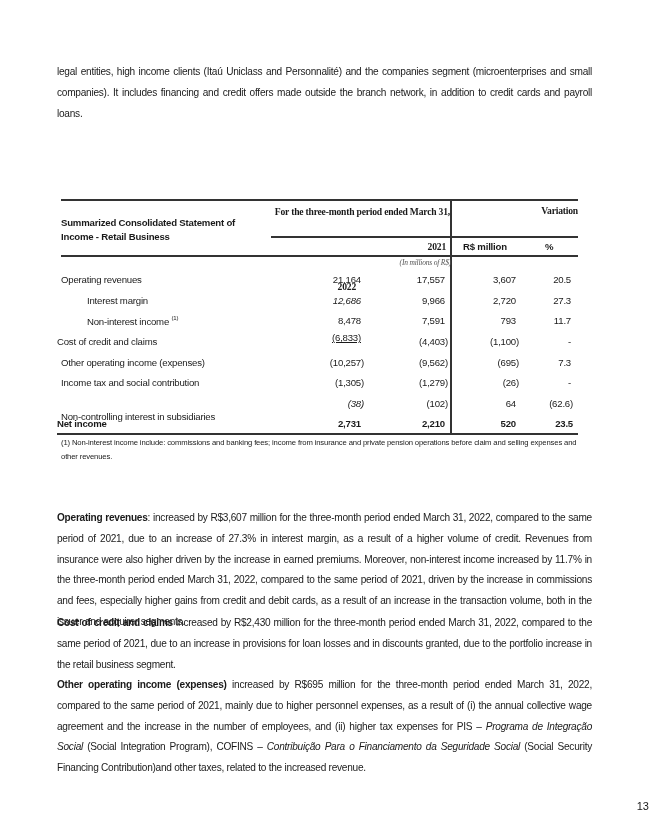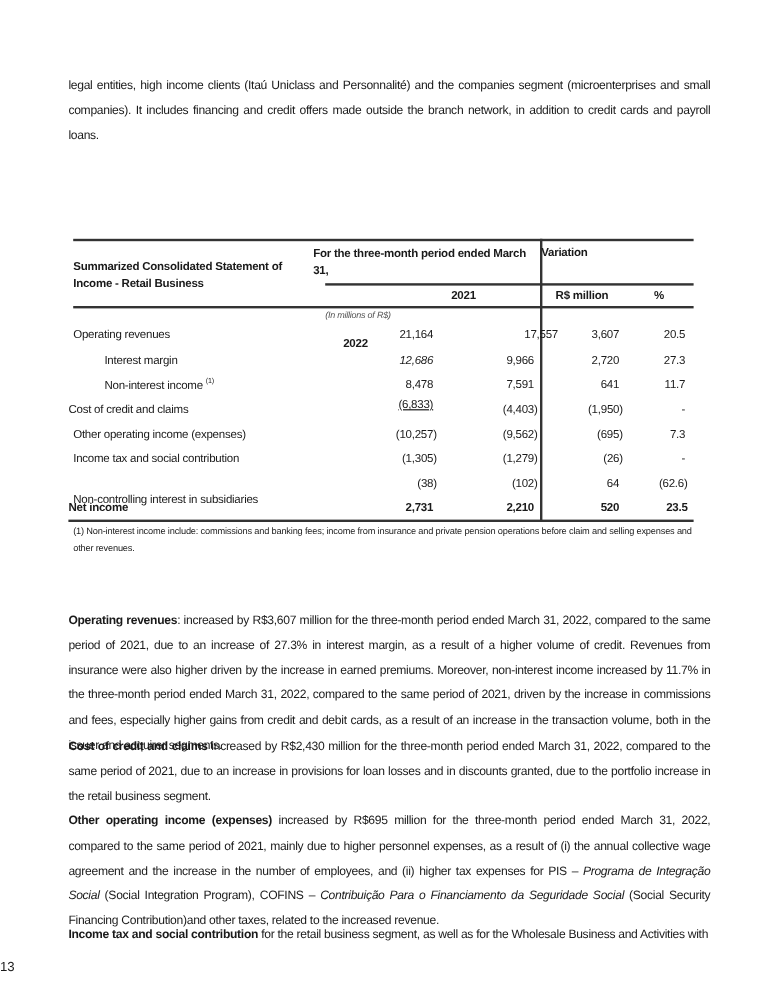--- a/index.html
+++ b/index.html
@@ -13,24 +13,24 @@
   .u { text-decoration: underline; font-weight: bold; }
   .i { font-style: italic; }
 
   
   .tbl { position: absolute; left: 61px; top: 199px; width: 517px; }
   .tbl .hl { position: absolute; height: 1.5px; background: #333; }
   .tbl .vl { position: absolute; width: 1.5px; background: #333; }
   .cell { position: absolute; font-size: 9.6px; white-space: nowrap; letter-spacing: -0.2px; }
   .hdr { font-weight: bold; font-size: 9.6px; }
   .num { text-align: right; }
-  .ctr { text-align: left; }
+  .ctr { text-align: right; font-family: Liberation Serif, serif; }
   .caption { font-style: italic; font-size: 7.5px; color: #555; }
   .footnote { position: absolute; left: 61px; width: 520px; font-size: 7.7px; line-height: 14px; letter-spacing: -0.15px; }
-  .pagenum { position: absolute; left: 0; width: 649px; top: 800px; text-align: left;
+  .pagenum { position: absolute; left: 0; width: 649px; top: 800px; text-align: right;
              font-size: 11px; font-family: "Liberation Sans", sans-serif; }
   sup { font-size: 6px; vertical-align: 5px; }
 </style>
 </head>
 <body>
 
 <div class="page">
 
   <p class="para" style="top:62px;margin:0;">legal entities, high income clients (Itaú Uniclass and Personnalité) and the companies segment (microenterprises and small companies). It includes financing and credit offers made outside the branch network, in addition to credit cards and payroll loans.</p>
 
@@ -49,62 +49,62 @@
     <div class="cell hdr ctr" style="left:315px;top:42px;width:70px;">2021</div>
     <div class="cell hdr" style="left:402px;top:42px;">R$ million</div>
     <div class="cell hdr" style="left:484px;top:42px;">%</div>
 
     <div class="hl" style="left:0;top:56px;width:517px;"></div>
     <div class="cell caption ctr" style="left:210px;top:59px;width:180px;">(In millions of R$)</div>
 
     <div>
       <div class="cell" style="left:0;top:75px;">Operating revenues</div>
       <div class="cell num" style="left:240px;top:75px;width:60px;">21,164</div>
-      <div class="cell num" style="left:340px;top:75px;width:64px;">17,557</div>
+      <div class="cell num" style="left:320px;top:75px;width:64px;">17,557</div>
       <div class="cell num" style="left:400px;top:75px;width:55px;">3,607</div>
       <div class="cell num" style="left:460px;top:75px;width:50px;">20.5</div>
     </div>
     <div>
       <div class="cell" style="left:26px;top:96px;">Interest margin</div>
       <div class="cell num" style="left:240px;top:96px;width:60px;font-style:italic;">12,686</div>
       <div class="cell num" style="left:320px;top:96px;width:64px;">9,966</div>
       <div class="cell num" style="left:400px;top:96px;width:55px;">2,720</div>
       <div class="cell num" style="left:460px;top:96px;width:50px;text-align:right;">27.3</div>
     </div>
     <div>
       <div class="cell" style="left:26px;top:116px;"><span>Non-interest income</span> <sup>(1)</sup></div>
       <div class="cell num" style="left:240px;top:116px;width:60px;">8,478</div>
       <div class="cell num" style="left:320px;top:116px;width:64px;">7,591</div>
-      <div class="cell num" style="left:400px;top:116px;width:55px;">641</div>
+      <div class="cell num" style="left:400px;top:116px;width:55px;">793</div>
       <div class="cell num" style="left:460px;top:116px;width:50px;">11.7</div>
     </div>
     <div>
       <div class="cell" style="left:-4px;top:137px;">Cost of credit and claims</div>
       <div class="cell num" style="left:240px;top:133px;width:60px;text-decoration:underline;">(6,833)</div>
       <div class="cell num" style="left:320px;top:137px;width:67px;">(4,403)</div>
-      <div class="cell num" style="left:400px;top:137px;width:58px;">(1,950)</div>
+      <div class="cell num" style="left:400px;top:137px;width:58px;">(1,100)</div>
       <div class="cell num" style="left:460px;top:137px;width:50px;">-</div>
     </div>
     <div>
       <div class="cell" style="left:0;top:158px;">Other operating income (expenses)</div>
       <div class="cell num" style="left:240px;top:158px;width:63px;">(10,257)</div>
       <div class="cell num" style="left:320px;top:158px;width:67px;">(9,562)</div>
       <div class="cell num" style="left:400px;top:158px;width:58px;">(695)</div>
       <div class="cell num" style="left:460px;top:158px;width:50px;">7.3</div>
     </div>
     <div>
       <div class="cell" style="left:0;top:178px;">Income tax and social contribution</div>
       <div class="cell num" style="left:240px;top:178px;width:63px;">(1,305)</div>
       <div class="cell num" style="left:320px;top:178px;width:67px;">(1,279)</div>
       <div class="cell num" style="left:400px;top:178px;width:58px;">(26)</div>
       <div class="cell num" style="left:460px;top:178px;width:50px;">-</div>
     </div>
     <div>
       <div class="cell" style="left:0;top:212px;">Non-controlling interest in subsidiaries</div>
-      <div class="cell num" style="left:240px;top:199px;width:63px;">(38)</div>
+      <div class="cell num" style="left:240px;top:199px;width:63px;font-style:italic;">(38)</div>
       <div class="cell num" style="left:320px;top:199px;width:67px;">(102)</div>
       <div class="cell num" style="left:400px;top:199px;width:55px;">64</div>
       <div class="cell num" style="left:460px;top:199px;width:52px;">(62.6)</div>
     </div>
     <div>
       <div class="cell b" style="left:-4px;top:219px;">Net income</div>
       <div class="cell num b" style="left:240px;top:219px;width:60px;">2,731</div>
       <div class="cell num b" style="left:320px;top:219px;width:64px;">2,210</div>
       <div class="cell num b" style="left:400px;top:219px;width:55px;">520</div>
       <div class="cell num b" style="left:460px;top:219px;width:52px;">23.5</div>
@@ -115,16 +115,15 @@
 
   <div class="footnote" style="top:436px;">(1) Non-interest income include: commissions and banking fees; income from insurance and private pension operations before claim and selling expenses and other revenues.</div>
 
 
   <p class="para" style="top:508px;margin:0;"><span class="b">Operating revenues</span><span>: increased by R$3,607 million for the three-month period ended March 31, 2022, compared to the same period of 2021, due to an increase of 27.3% in interest margin, as a result of a higher volume of credit. Revenues from insurance were also higher driven by the increase in earned premiums. Moreover, non-interest income increased by 11.7% in the three-month period ended March 31, 2022, compared to the same period of 2021, driven by the increase in commissions and fees, especially higher gains from credit and debit cards, as a result of an increase in the transaction volume, both in the issuer and acquirer segments.</span></p>
 
   <p class="para" style="top:613px;margin:0;"><span class="b">Cost of credit and claims</span><span> increased by R$2,430 million for the three-month period ended March 31, 2022, compared to the same period of 2021, due to an increase in provisions for loan losses and in discounts granted, due to the portfolio increase in the retail business segment.</span></p>
 
   <p class="para" style="top:675px;margin:0;"><span class="b">Other operating income (expenses)</span><span> increased by R$695 million for the three-month period ended March 31, 2022, compared to the same period of 2021, mainly due to higher personnel expenses, as a result of (i) the annual collective wage agreement and the increase in the number of employees, and (ii) higher tax expenses for PIS – </span><span class="i">Programa de Integração Social</span><span> (Social Integration Program), COFINS – </span><span class="i">Contribuição Para o Financiamento da Seguridade Social</span><span> (Social Security Financing Contribution)and other taxes, related to the increased revenue.</span></p>
 
-  <p class="para" style="top:770px;margin:0;"><span class="b">Income tax and social contribution</span><span> for the retail business segment, as well as for the Wholesale Business and Activities with</span></p>
 
   <div class="pagenum">13</div>
 </div>
 
 </body></html>

